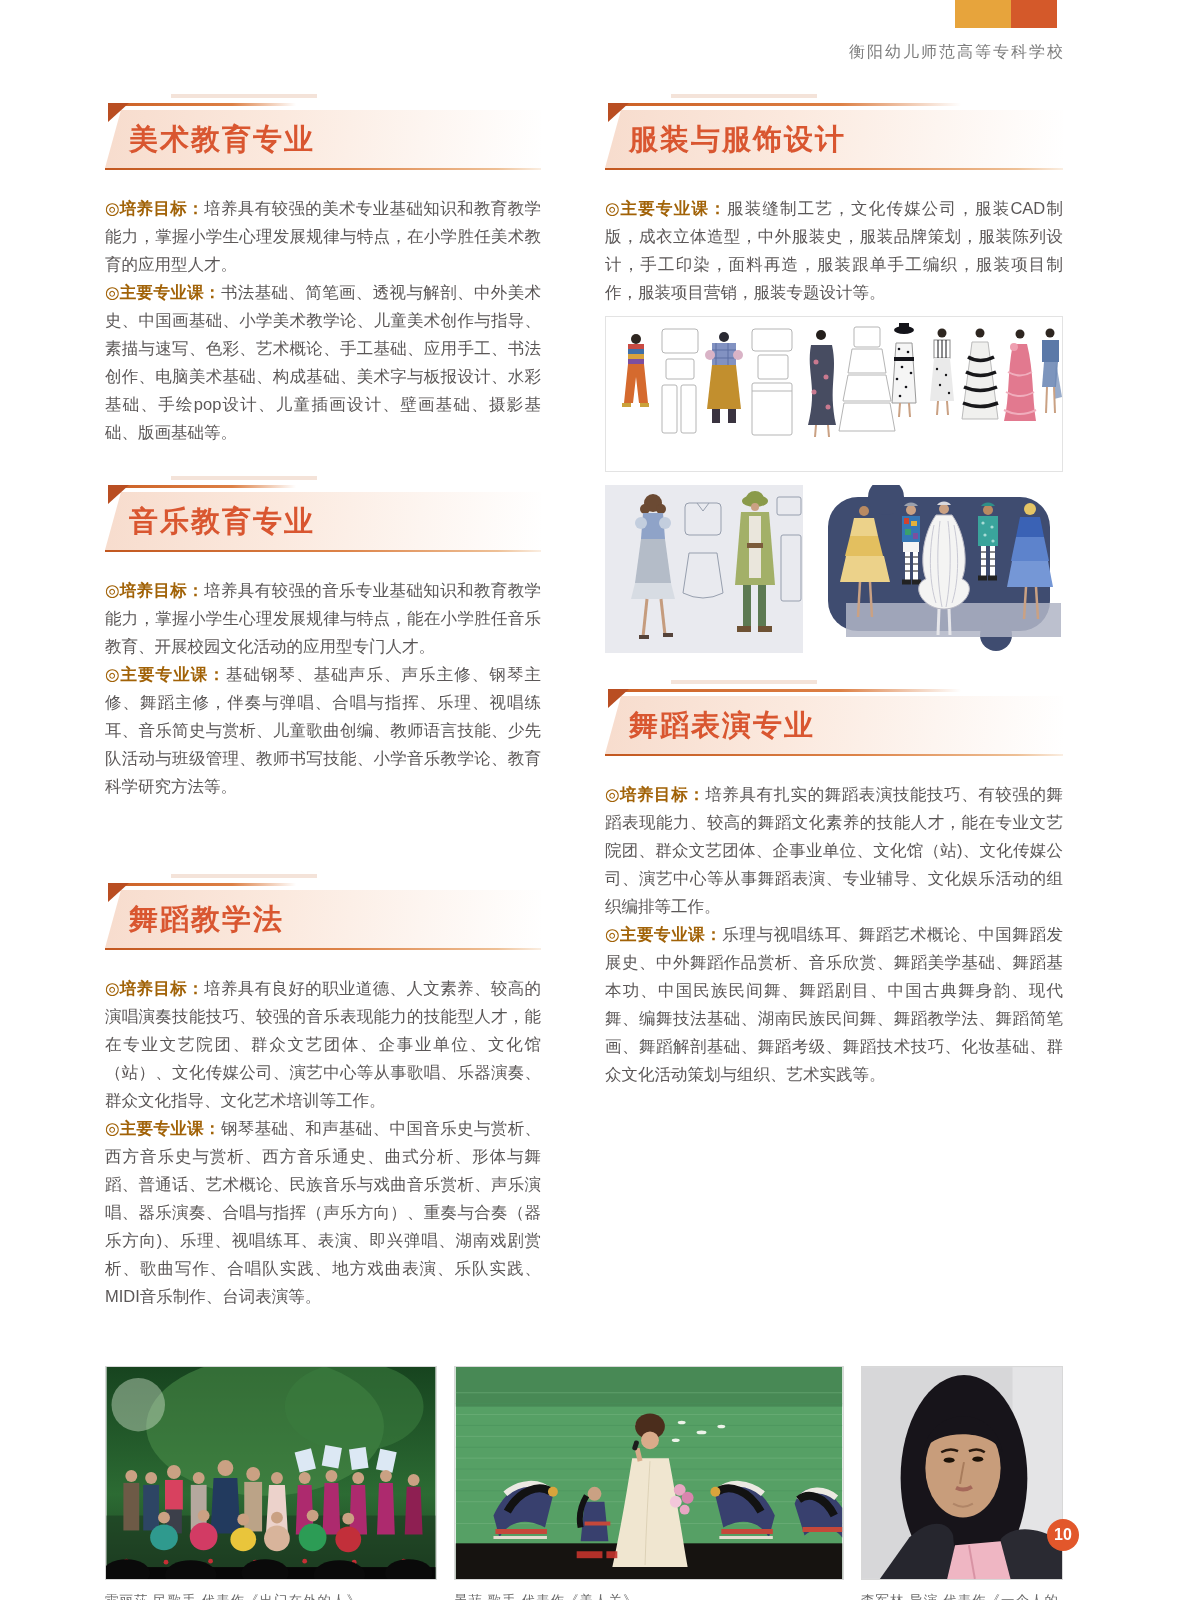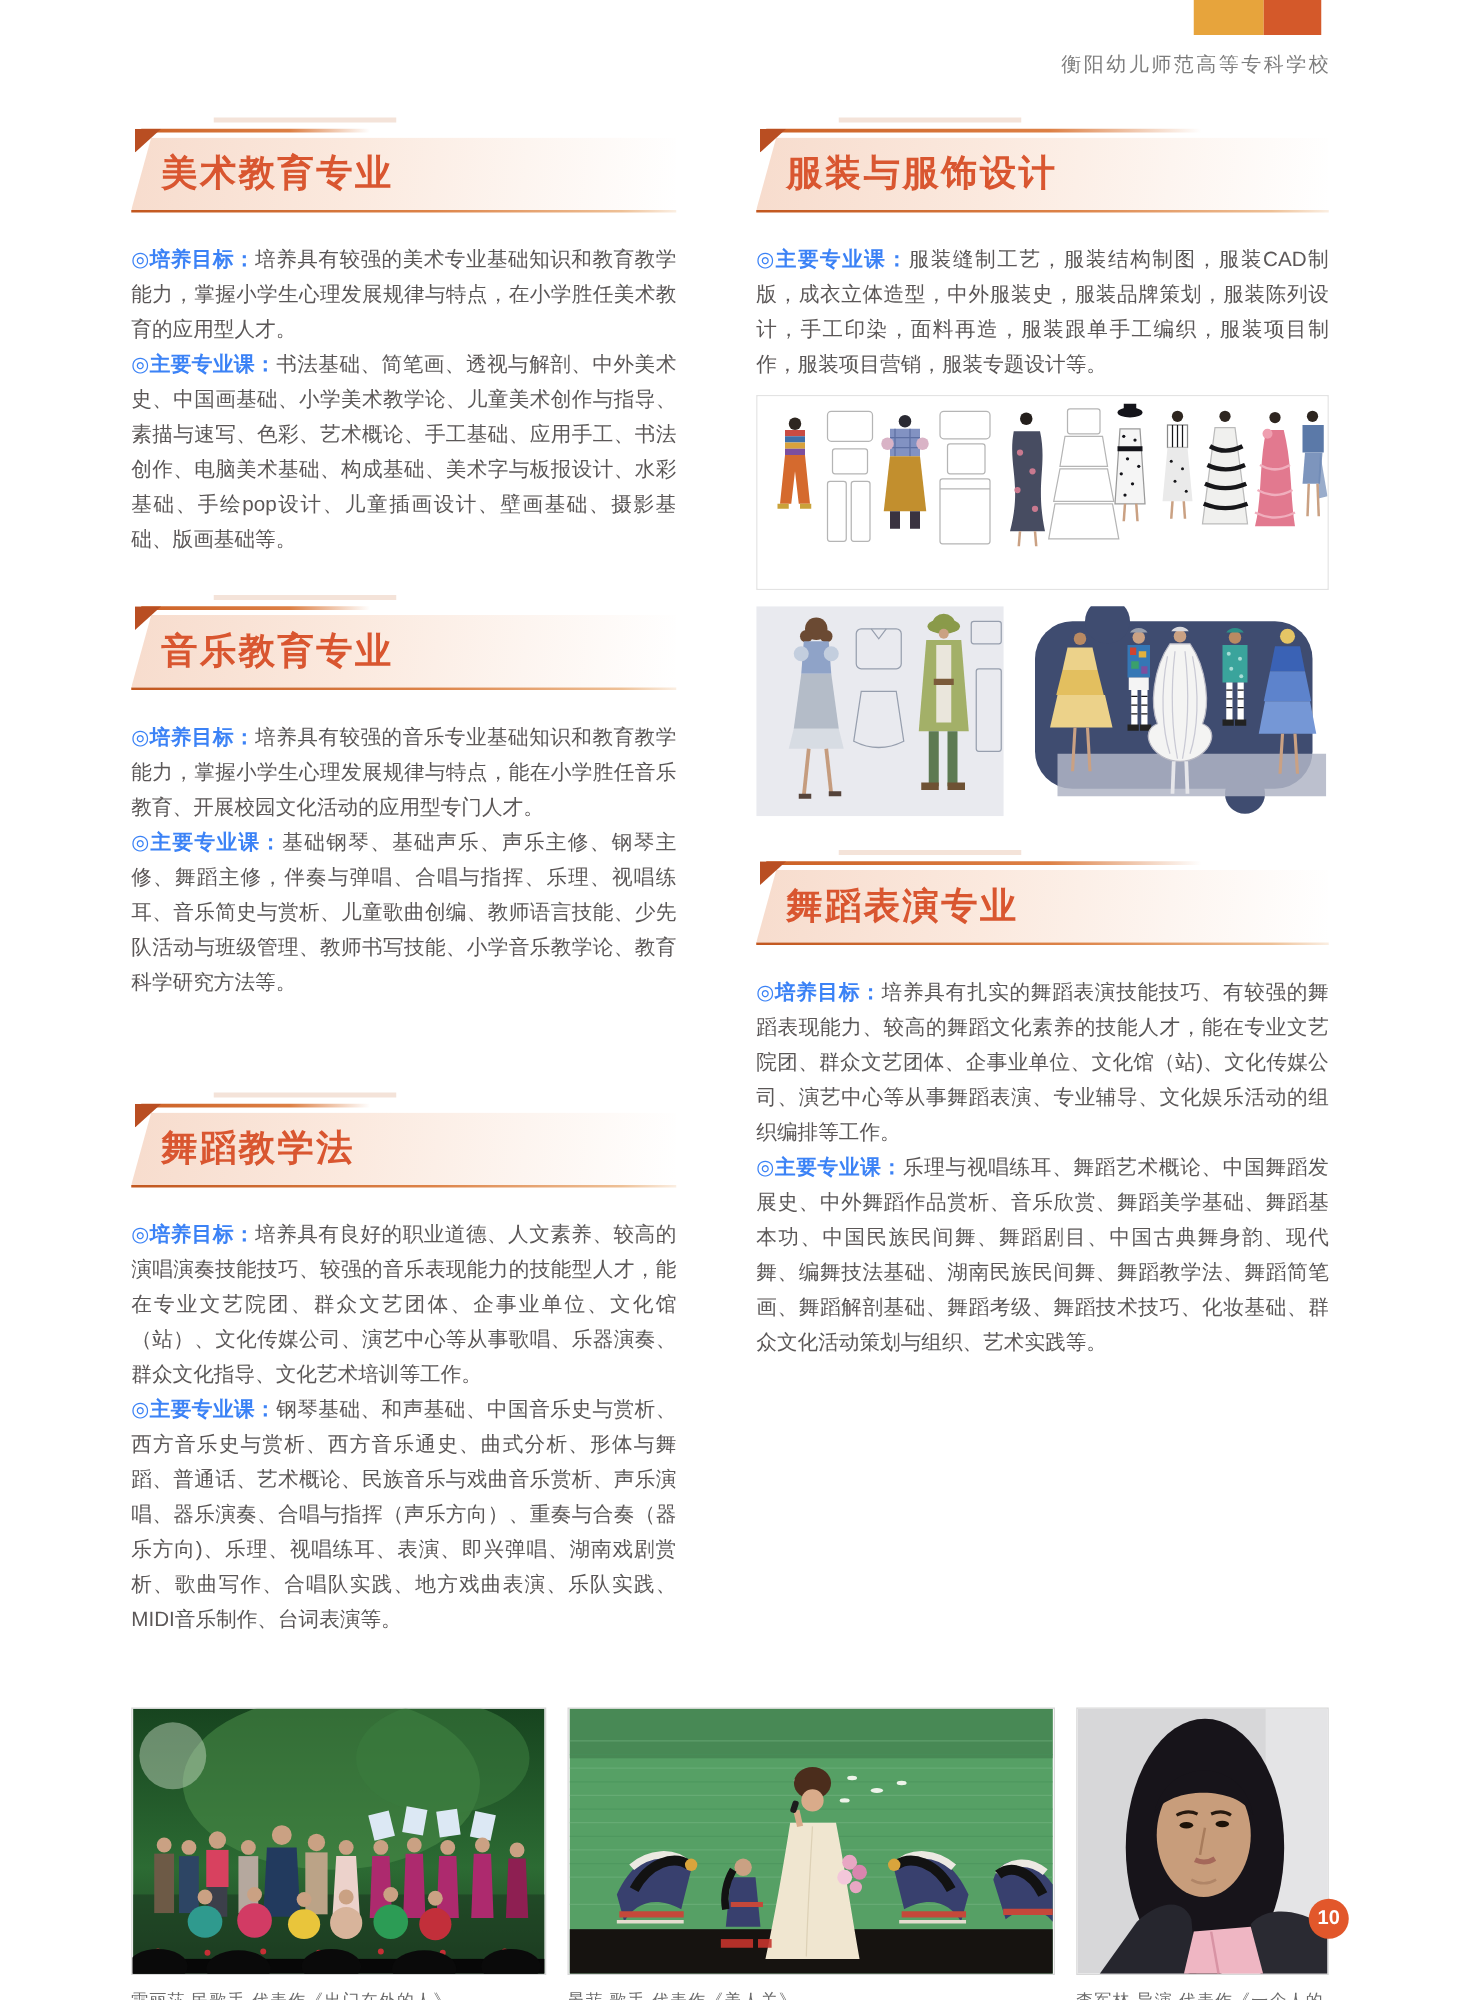--- a/index.html
+++ b/index.html
@@ -35,21 +35,21 @@
   .banner .corner { position:absolute; top:-7px; left:3px; width:21px; height:19px;
       background:#b94e22; clip-path:polygon(0 0,100% 0,0 100%); }
   .banner .echo { position:absolute; top:-16px; left:66px; width:146px; height:4px;
       background:#f4e3d9; }
   .banner .title { position:relative; z-index:1; font-size:29px; font-weight:700;
       color:#d95630; line-height:58px; padding-left:24px; letter-spacing:2px; }
 
   .sec-text { margin-top:26px; font-size:16.5px; line-height:28px; color:#5b5757;
       text-align:justify; }
   .sec-text p { margin:0; }
-  .lab { color:#3b82f6; font-weight:700; }
+  .lab { color:#a16207; font-weight:700; }
 
   
   .art-panel { margin-top:10px; border:1px solid #e3e3e3; background:#fff; }
   .art-panel svg { display:block; }
   .art-row { margin-top:13px; display:flex; gap:13px; }
   .art-row svg { display:block; }
 
   
   .photo-row { display:flex; gap:17px; padding:0 115px 0 105px; margin-top:56px; }
   .photo { display:block; }
@@ -119,21 +119,21 @@
     <div class="col col-right">
 
       <section>
         <div class="banner">
           <span class="echo"></span>
           <span class="bg"></span>
           <span class="corner"></span>
           <h2 class="title">服装与服饰设计</h2>
         </div>
         <div class="sec-text">
-          <p><span class="lab">◎主要专业课：</span><span>服装缝制工艺，服装结构制图，服装CAD制版，成衣立体造型，中外服装史，服装品牌策划，服装陈列设计，手工印染，面料再造，服装跟单手工编织，服装项目制作，服装项目营销，服装专题设计等。</span></p>
+          <p><span class="lab">◎主要专业课：</span><span>服装缝制工艺，文化传媒公司，服装CAD制版，成衣立体造型，中外服装史，服装品牌策划，服装陈列设计，手工印染，面料再造，服装跟单手工编织，服装项目制作，服装项目营销，服装专题设计等。</span></p>
         </div>
 
         <div class="art-panel">
           <svg width="456" height="154" viewBox="0 0 456 154">
             <rect width="456" height="154" fill="#ffffff"></rect>
 
             <circle cx="30" cy="22" r="5" fill="#2e2620"></circle>
             <rect x="22" y="27" width="16" height="5" fill="#c94b43"></rect>
               <rect x="22" y="32" width="16" height="5" fill="#3f6fa8"></rect>
             <rect x="22" y="37" width="16" height="5" fill="#d8a23c"></rect>

